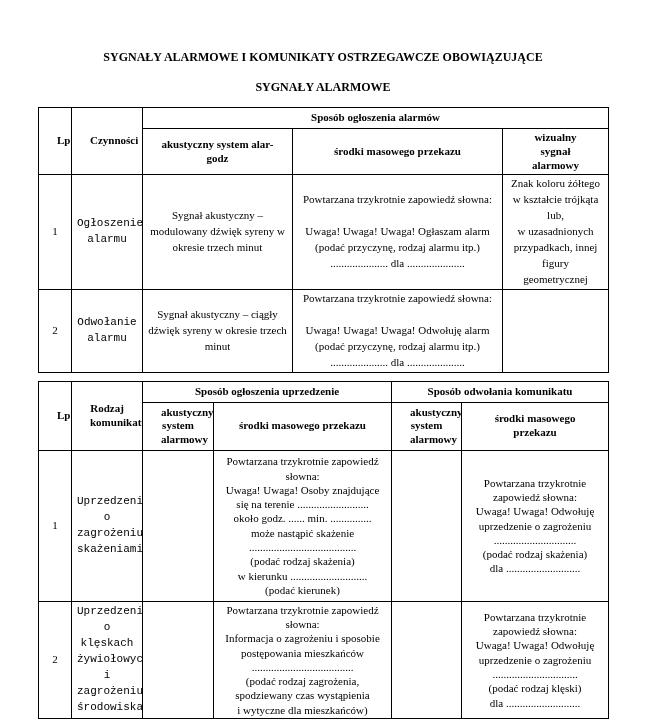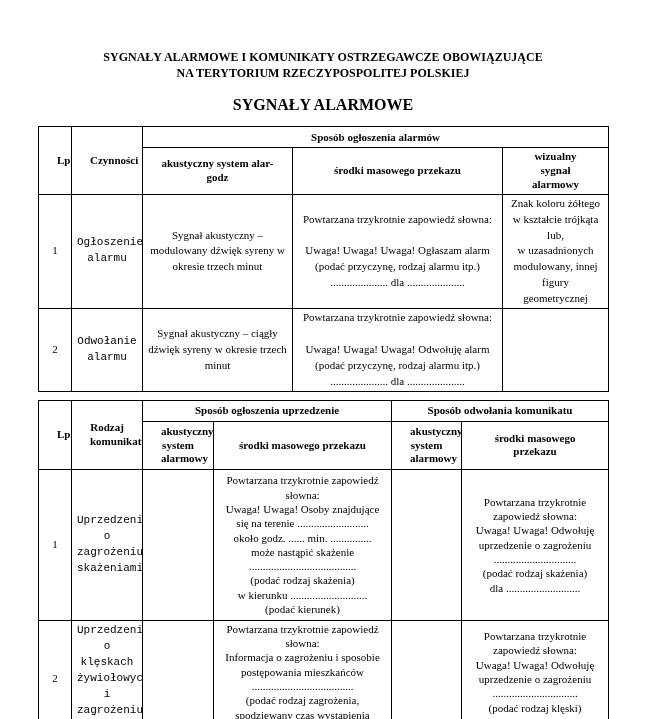--- a/index.html
+++ b/index.html
@@ -24,21 +24,21 @@
   .doc-title {
     padding-top: 19px;
     text-align: center;
     font-weight: bold;
     font-size: 12px;
     line-height: 1.35;
   }
   .section-title {
     text-align: center;
     font-weight: bold;
-    font-size: 16px;
+    font-size: 12px;
   }
   .section-title.first { margin-top: 15px; }
   .section-title.second { margin-top: 9px; }
 
   table.doc-table {
     border-collapse: collapse;
     table-layout: fixed;
     margin-left: 38px;
     width: 570px;
   }
@@ -82,21 +82,20 @@
   }
   .v-top { vertical-align: top; padding-top: 2px; }
 </style>
 </head>
 <body>
 
 <div class="page">
 
   <div class="doc-title">
     <div>SYGNAŁY ALARMOWE I KOMUNIKATY OSTRZEGAWCZE OBOWIĄZUJĄCE</div>
-    <div>NA TERYTORIUM RZECZYPOSPOLITEJ POLSKIEJ</div>
   </div>
 
   <div class="section-title first">SYGNAŁY ALARMOWE</div>
 
   <table class="doc-table t1">
     <colgroup>
       <col style="width:33px">
         <col style="width:71px">
         <col style="width:150px">
       <col style="width:210px">
@@ -125,21 +124,21 @@
             <div>&nbsp;</div>
             <div>Uwaga! Uwaga! Uwaga! Ogłaszam alarm</div>
             <div>(podać przyczynę, rodzaj alarmu itp.)</div>
             <div>..................... dla .....................</div>
           </td>
         <td class="cell-text cell-wizualny">
             <div>Znak koloru żółtego</div>
             <div>w kształcie trójkąta</div>
             <div>lub,</div>
             <div>w uzasadnionych</div>
-            <div>modulowany, innej</div>
+            <div>przypadkach, innej</div>
             <div>figury</div>
             <div>geometrycznej</div>
           </td>
       </tr>
       <tr class="t1-row-2">
         <td class="cell-lp">2</td>
         <td class="cell-label">Odwołanie alarmu</td>
         <td class="cell-text">Sygnał akustyczny – ciągły dźwięk syreny w okresie trzech minut</td>
         <td class="cell-text">
             <div>Powtarzana trzykrotnie zapowiedź słowna:</div>

